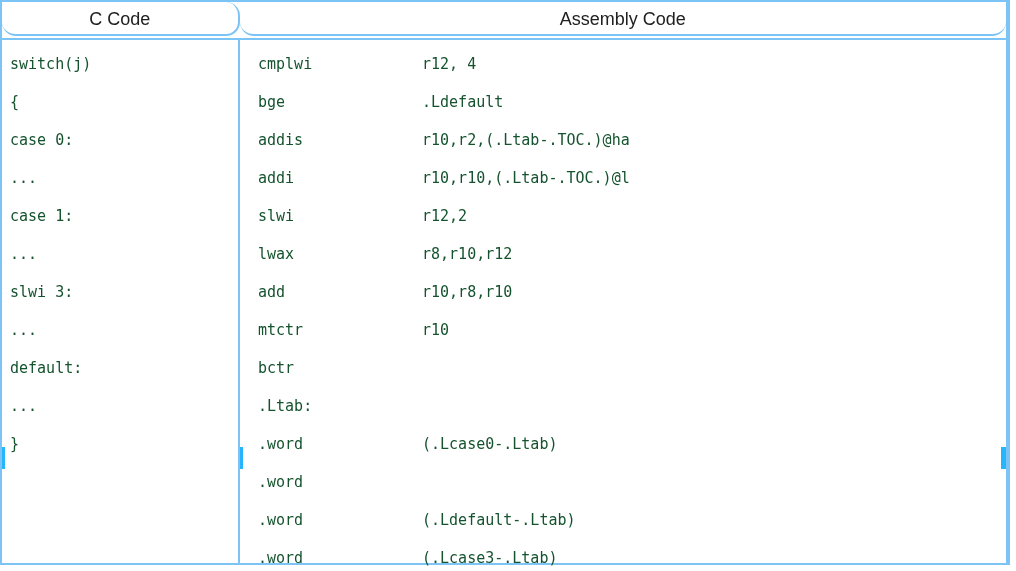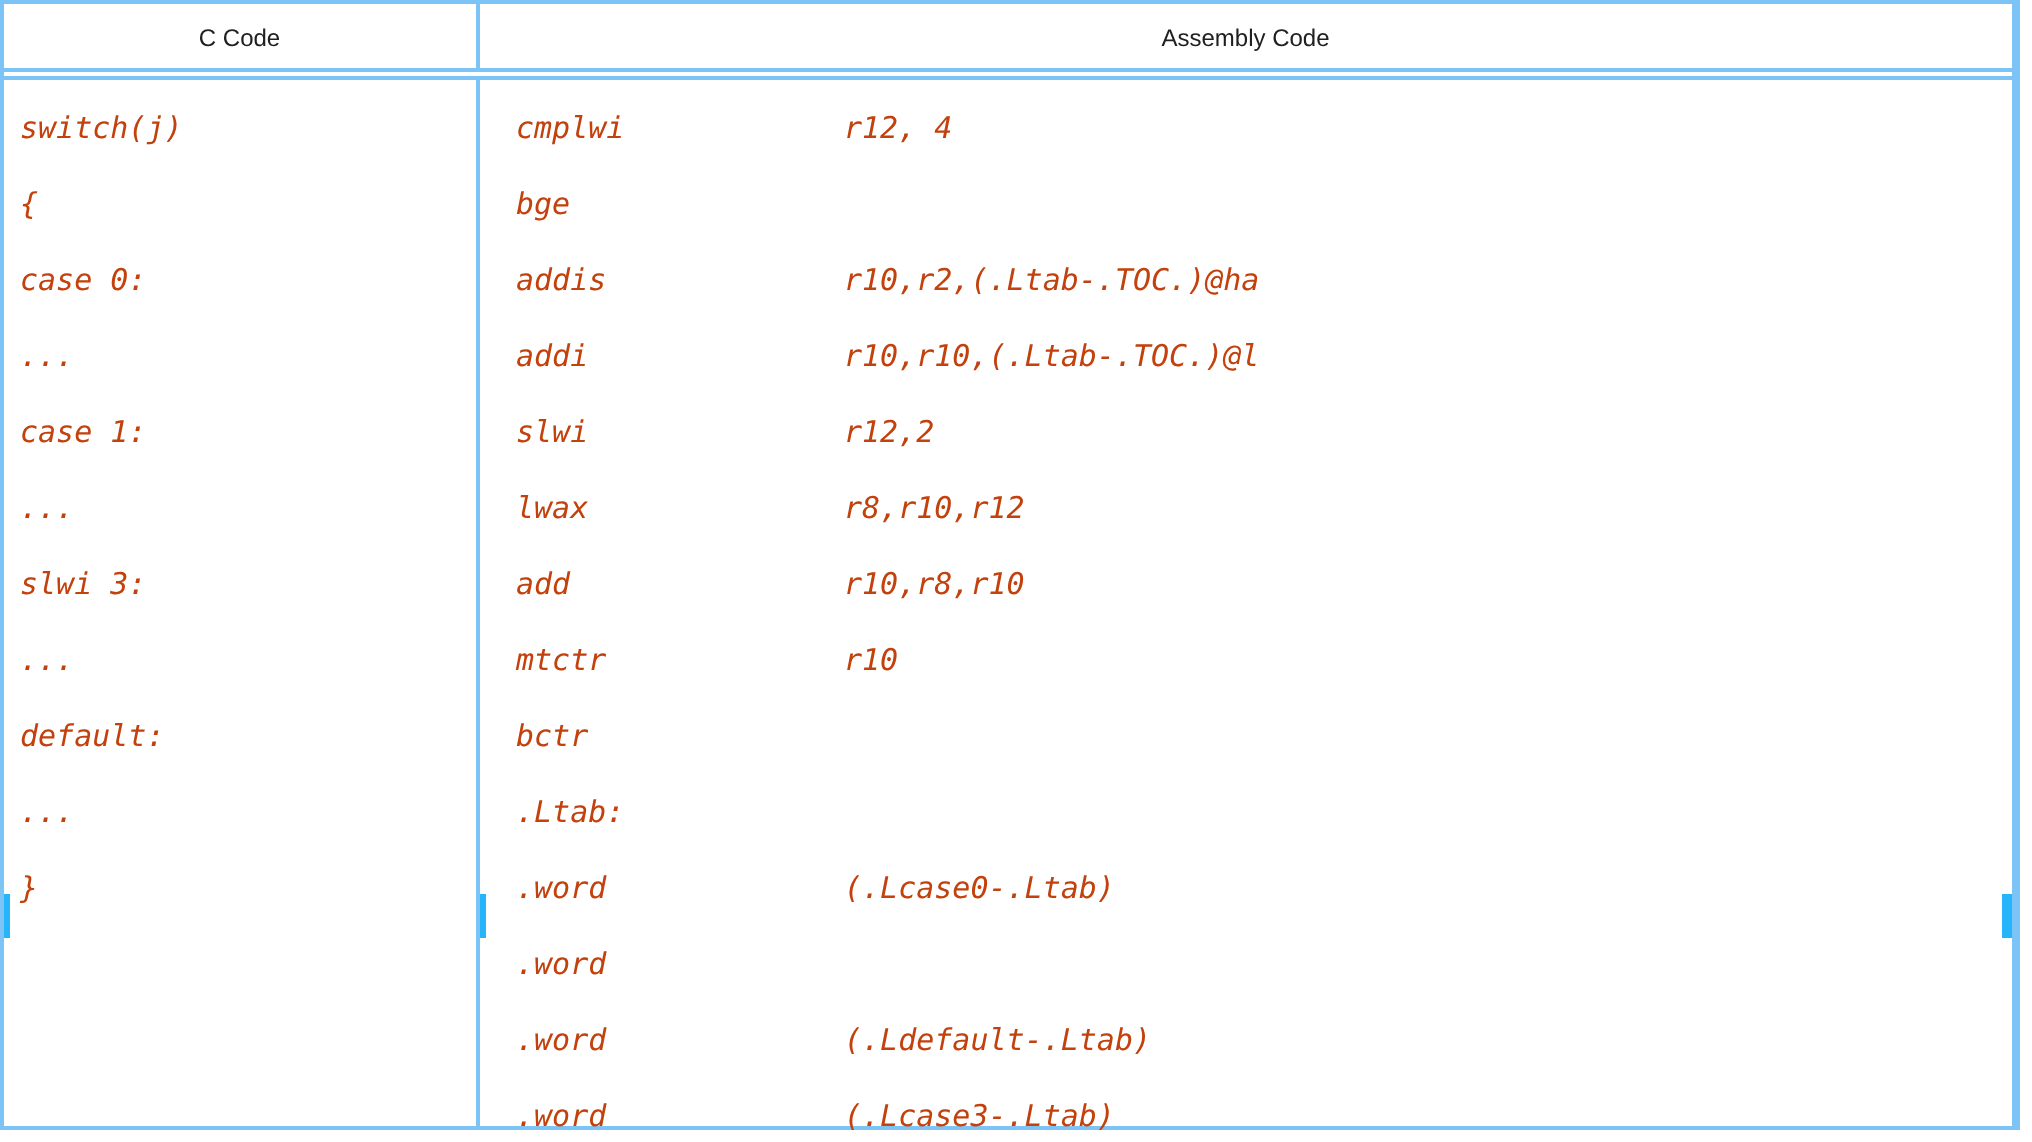--- a/index.html
+++ b/index.html
@@ -49,26 +49,27 @@
     left: 0;
     right: 0;
     bottom: -4px;
     height: 2px;
     background: #7cc4f5;
   }
   .thead .th {
     height: 34px;
     line-height: 34px;
     text-align: center;
-    font-size: 12px;
+    font-size: 18px;
     color: #202020;
     box-sizing: border-box;
     border-bottom: 2px solid #7cc4f5;
     white-space: nowrap;
     overflow: hidden;
+    border-radius: 14px;
   }
   .th-c    { width: 238px; border-right: 2px solid #7cc4f5; }
   .th-asm  { width: 768px; }
 
   
   .tbody {
     position: absolute;
     left: 0;
     top: 38px;
     right: 0;
@@ -96,24 +97,23 @@
     right: 0;
     bottom: 0;
     padding-top: 5px;
   }
 
   .line {
     height: 38px;
     line-height: 38px;
     font-family: "DejaVu Sans Mono", "Liberation Mono", monospace;
     font-size: 15px;
-    color: #c2410c;
+    color: #14532d;
     white-space: pre;
     overflow: hidden;
-    font-style: italic;
   }
 
   .col-c .line { padding-left: 8px; }
 
   .asm-line {
     display: flex;
     padding-left: 18px;
   }
   .asm-mn {
     flex: 0 0 164px;
@@ -171,20 +171,21 @@
       <div class="col-asm">
         <div class="code-lines">
 
           <div class="line asm-line">
             <span class="asm-mn">cmplwi</span>
             <span class="asm-op">r12, 4</span>
           </div>
 
           <div class="line asm-line">
             <span class="asm-mn">bge</span>
+            <span class="asm-op">.Ldefault</span>
           </div>
 
           <div class="line asm-line">
             <span class="asm-mn">addis</span>
             <span class="asm-op">r10,r2,(.Ltab-.TOC.)@ha</span>
           </div>
 
           <div class="line asm-line">
             <span class="asm-mn">addi</span>
             <span class="asm-op">r10,r10,(.Ltab-.TOC.)@l</span>

